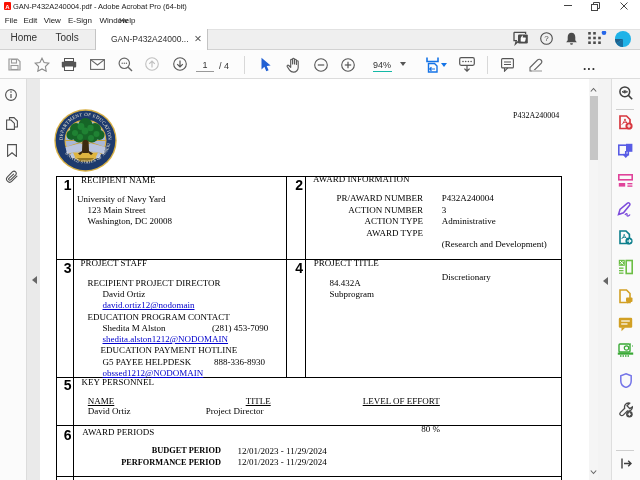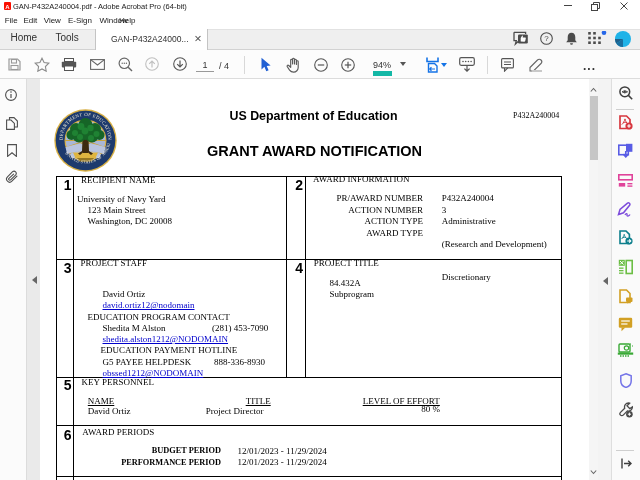--- a/index.html
+++ b/index.html
@@ -134,21 +134,21 @@
   <circle cx="7" cy="7" r="6.3" fill="none" stroke="#555" stroke-width="1.1"></circle>
   <line x1="3.8" y1="7" x2="10.2" y2="7" stroke="#555" stroke-width="1.2"></line>
 </svg>
 
 <svg class="abs" style="left:341px;top:58px;" width="14" height="14" viewBox="0 0 14 14">
   <circle cx="7" cy="7" r="6.3" fill="none" stroke="#555" stroke-width="1.1"></circle>
   <line x1="3.8" y1="7" x2="10.2" y2="7" stroke="#555" stroke-width="1.2"></line>
   <line x1="7" y1="3.8" x2="7" y2="10.2" stroke="#555" stroke-width="1.2"></line>
 </svg>
 
-<div class="abs" style="left:372.5px;top:60px;width:19px;text-align:center;font-size:9px;color:#333;border-bottom:5px solid #14b8a6;height:11px;">94%</div>
+<div class="abs" style="left:372.5px;top:60px;width:19px;text-align:center;font-size:9px;color:#333;border-bottom:1px solid #14b8a6;height:11px;">94%</div>
 <div class="abs" style="left:400px;top:62px;width:0;height:0;border-left:3.5px solid transparent;border-right:3.5px solid transparent;border-top:4px solid #555;"></div>
 
 <svg class="abs" style="left:426px;top:57px;" width="13" height="16" viewBox="0 0 13 16">
   <path d="M1 0.5 V4.5 H12 V0.5" fill="none" stroke="#1473e6" stroke-width="1.6"></path>
   <path d="M2.5 6.5 H8.5 L11 9 V15 H2.5 Z" fill="none" stroke="#1473e6" stroke-width="1.4"></path>
   <path d="M3.5 12 H9 M3.5 12 L5.5 10.2 M3.5 12 L5.5 13.8" fill="none" stroke="#1473e6" stroke-width="1.2"></path>
 </svg>
 <div class="abs" style="left:441px;top:63px;width:0;height:0;border-left:3.5px solid transparent;border-right:3.5px solid transparent;border-top:4px solid #1473e6;"></div>
 
 <svg class="abs" style="left:459px;top:57px;" width="16" height="15" viewBox="0 0 16 15">
@@ -344,22 +344,20 @@
       <circle cx="37" cy="29" r="3"></circle>
     </g>
     <defs>
       <path id="arcTop" d="M 9.2 34.5 A 22.8 22.8 0 1 1 53.8 34.5"></path>
       <path id="arcBot" d="M 6.5 33 A 25.3 25.3 0 0 0 56.5 33"></path>
     </defs>
     <text font-size="4.8" fill="#efe9d6" font-family="Liberation Serif" letter-spacing="0.3"><textPath href="#arcTop" startOffset="4%">DEPARTMENT OF EDUCATION</textPath></text>
     <text font-size="4.3" fill="#efe9d6" font-family="Liberation Serif" letter-spacing="0.2"><textPath href="#arcBot" startOffset="17%">UNITED STATES OF AMERICA</textPath></text>
   </svg>
 
-  <div class="abs hdr" style="left:-1px;top:30.3px;width:549px;text-align:center;font-family:'Liberation Sans',sans-serif;font-weight:bold;font-size:12.4px;line-height:14px;">US Department of Education</div>
-  <div class="abs hdr" style="left:0;top:63.9px;width:549px;text-align:center;font-family:'Liberation Sans',sans-serif;font-weight:bold;font-size:14.5px;line-height:16px;">GRANT AWARD NOTIFICATION</div>
   <div class="abs" style="left:473px;top:32.3px;font-size:8px;line-height:9px;">P432A240004</div>
 
   <div class="abs" style="left:16px;top:97px;width:1px;height:380px;background:#000;"></div>
   <div class="abs" style="left:521px;top:97px;width:1px;height:380px;background:#000;"></div>
   <div class="abs" style="left:16px;top:97px;width:506px;height:1px;background:#000;"></div>
   <div class="abs" style="left:16px;top:180px;width:506px;height:1px;background:#000;"></div>
   <div class="abs" style="left:16px;top:298px;width:506px;height:1px;background:#000;"></div>
   <div class="abs" style="left:16px;top:346px;width:506px;height:1px;background:#000;"></div>
   <div class="abs" style="left:16px;top:397px;width:506px;height:1px;background:#000;"></div>
   <div class="abs" style="left:33px;top:97px;width:1px;height:380px;background:#000;"></div>
@@ -383,20 +381,21 @@
   <div class="abs t9r" style="left:283px;top:125.9px;">ACTION NUMBER</div>
   <div class="abs t9r" style="left:283px;top:137.4px;">ACTION TYPE</div>
   <div class="abs t9r" style="left:283px;top:148.9px;">AWARD TYPE</div>
   <div class="abs t9" style="left:401.8px;top:114.4px;">P432A240004</div>
   <div class="abs t9" style="left:401.8px;top:125.9px;">3</div>
   <div class="abs t9" style="left:401.8px;top:137.4px;">Administrative</div>
   <div class="abs t9" style="left:401.8px;top:148.9px;margin-top:44px;">Discretionary</div>
   <div class="abs t9" style="left:401.8px;top:160.4px;">(Research and Development)</div>
 
   <div class="abs t9" style="left:40.5px;top:179.2px;">PROJECT STAFF</div>
+  <div class="abs t9" style="left:47.5px;top:198.9px;">RECIPIENT PROJECT DIRECTOR</div>
   <div class="abs t9" style="left:62.5px;top:210.2px;">David Ortiz</div>
   <div class="abs t9 lnk" style="left:62.5px;top:221.4px;">david.ortiz12@nodomain</div>
   <div class="abs t9" style="left:47.5px;top:232.7px;">EDUCATION PROGRAM CONTACT</div>
   <div class="abs t9" style="left:62.5px;top:243.9px;">Shedita M Alston</div>
   <div class="abs t9" style="left:172px;top:243.9px;">(281) 453-7090</div>
   <div class="abs t9 lnk" style="left:62.5px;top:255.2px;">shedita.alston1212@NODOMAIN</div>
   <div class="abs t9" style="left:47.5px;top:266.4px;margin-left:13px;">EDUCATION PAYMENT HOTLINE</div>
   <div class="abs t9" style="left:62.5px;top:277.7px;">G5 PAYEE HELPDESK</div>
   <div class="abs t9" style="left:174px;top:277.7px;">888-336-8930</div>
   <div class="abs t9 lnk" style="left:62.5px;top:288.9px;">obssed1212@NODOMAIN</div>
@@ -404,21 +403,21 @@
   <div class="abs t9" style="left:273.8px;top:179.4px;">PROJECT TITLE</div>
   <div class="abs t9" style="left:289.5px;top:198.9px;">84.432A</div>
   <div class="abs t9" style="left:289.5px;top:210.2px;">Subprogram</div>
 
   <div class="abs t9" style="left:41.5px;top:298.1px;">KEY PERSONNEL</div>
   <div class="abs t9 und" style="left:47.8px;top:317.3px;">NAME</div>
   <div class="abs t9 und" style="left:165.7px;top:317.3px;margin-left:40px;">TITLE</div>
   <div class="abs t9 und" style="left:322.7px;top:317.3px;">LEVEL OF EFFORT</div>
   <div class="abs t9" style="left:47.8px;top:326.9px;">David Ortiz</div>
   <div class="abs t9" style="left:165.7px;top:326.9px;">Project Director</div>
-  <div class="abs t9" style="left:360px;top:325px;width:40px;text-align:right;">80 %</div>
+  <div class="abs t9" style="left:360px;top:345px;width:40px;text-align:right;">80 %</div>
 
   <div class="abs t9" style="left:42.2px;top:347.8px;">AWARD PERIODS</div>
   <div class="abs" style="left:61px;top:367.4px;width:120px;text-align:right;font-weight:bold;font-size:8.3px;line-height:9px;">BUDGET PERIOD</div>
   <div class="abs" style="left:61px;top:378.6px;width:120px;text-align:right;font-weight:bold;font-size:8.3px;line-height:9px;">PERFORMANCE PERIOD</div>
   <div class="abs t9" style="left:197.6px;top:367.2px;">12/01/2023 - 11/29/2024</div>
   <div class="abs t9" style="left:197.6px;top:378.4px;">12/01/2023 - 11/29/2024</div>
 </div>
 
 <style>
   .t9{font-size:9px;line-height:10px;white-space:pre;}

